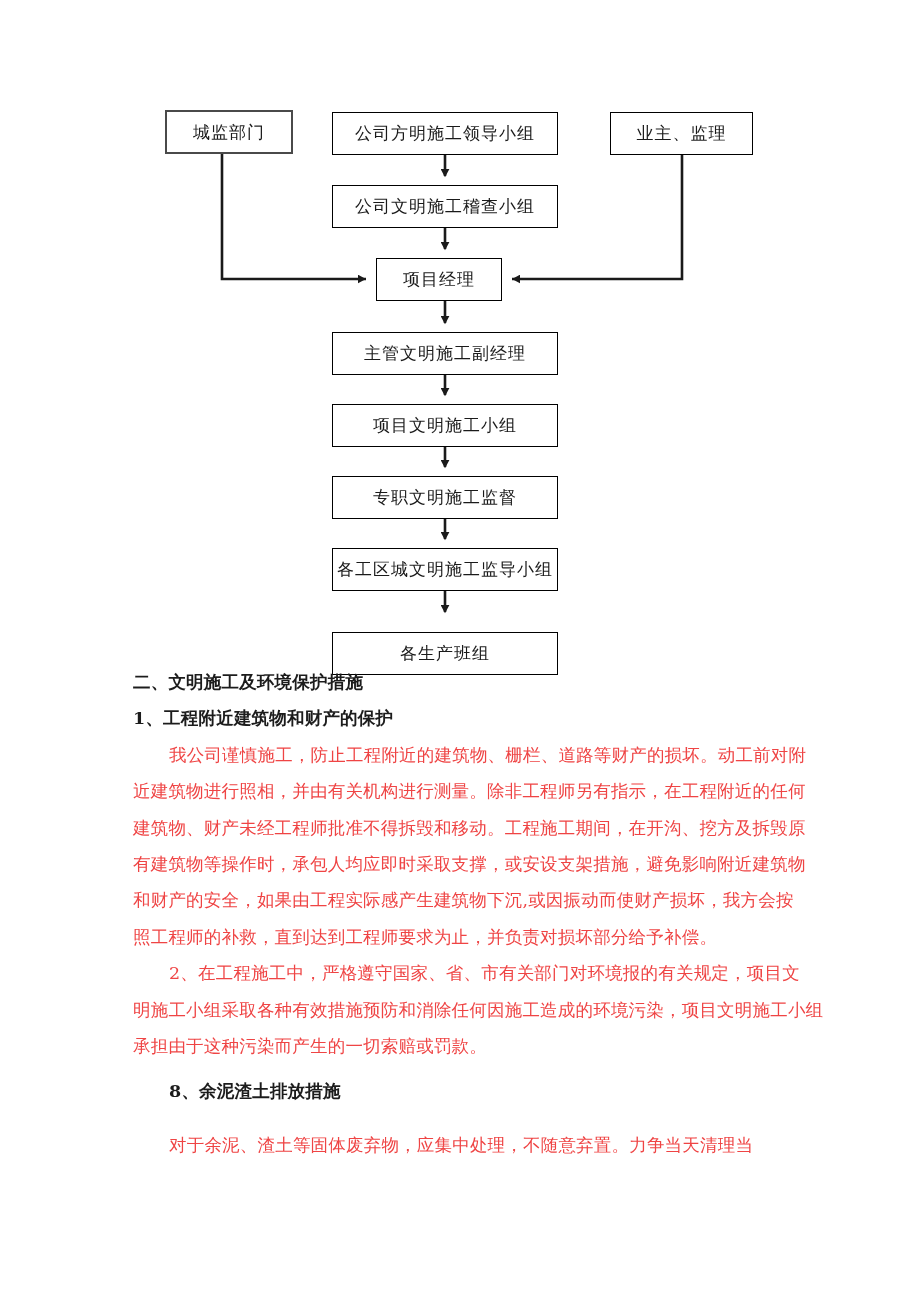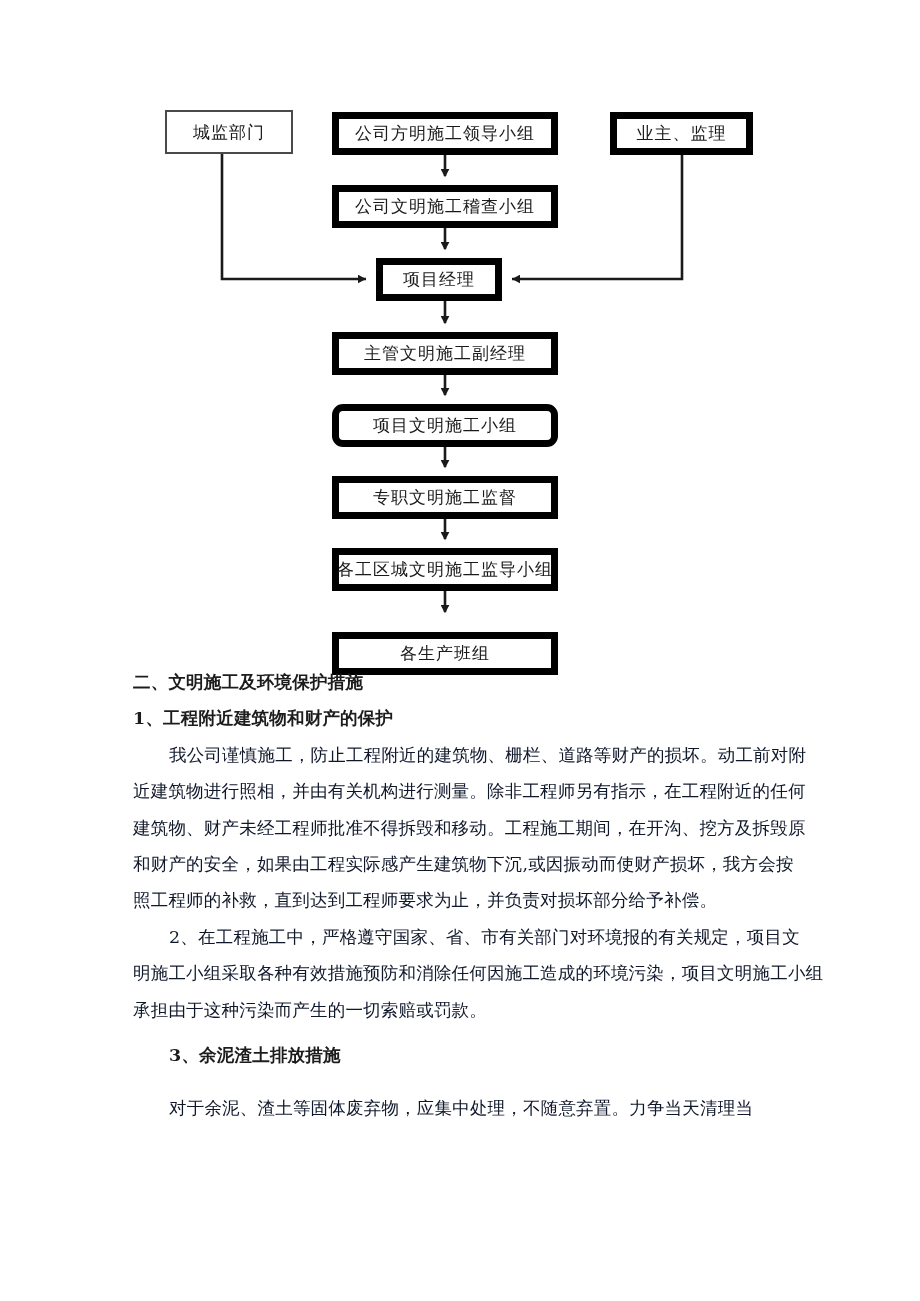--- a/index.html
+++ b/index.html
@@ -27,21 +27,21 @@
   #flowchart {
     position: absolute;
     left: 0;
     top: 0;
     width: 816px;
     height: 680px;
   }
   .fc-box {
     position: absolute;
     box-sizing: border-box;
-    border: 7px solid #000000;
+    border: 1px solid #000000;
     background: #ffffff;
     display: flex;
     align-items: center;
     justify-content: center;
     font-family: "DejaVu Serif", "Liberation Serif", serif;
     font-size: 17px;
     letter-spacing: 1px;
     color: #1a1a1a;
     white-space: nowrap;
   }
@@ -61,21 +61,21 @@
     position: absolute;
     left: 133px;
     top: 664px;
     width: 656px;
   }
   .line {
     font-size: 17.5px;
     line-height: 36.4px;
     letter-spacing: 0.2px;
     white-space: nowrap;
-    color: #0f172a;
+    color: #ef4444;
   }
   .heading {
     font-size: 17.5px;
     line-height: 36.4px;
     letter-spacing: 0.2px;
     white-space: nowrap;
     color: #1c1c1c;
     font-weight: bold;
   }
   .spacer-sm { height: 9px; }
@@ -128,45 +128,46 @@
     <div class="fc-box" style="left:332px; top:112px; width:226px; height:43px;">公司方明施工领导小组</div>
 
     <div class="fc-box" style="left:610px; top:112px; width:143px; height:43px;">业主、监理</div>
 
     <div class="fc-box" style="left:332px; top:185px; width:226px; height:43px;">公司文明施工稽查小组</div>
 
     <div class="fc-box" style="left:376px; top:258px; width:126px; height:43px;">项目经理</div>
 
     <div class="fc-box" style="left:332px; top:332px; width:226px; height:43px;">主管文明施工副经理</div>
 
-    <div class="fc-box" style="left:332px; top:404px; width:226px; height:43px;border-radius:11px;">项目文明施工小组</div>
+    <div class="fc-box" style="left:332px; top:404px; width:226px; height:43px;">项目文明施工小组</div>
 
     <div class="fc-box" style="left:332px; top:476px; width:226px; height:43px;text-align:center;">专职文明施工监督</div>
 
     <div class="fc-box" style="left:332px; top:548px; width:226px; height:43px;">各工区城文明施工监导小组</div>
 
     <div class="fc-box" style="left:332px; top:632px; width:226px; height:43px;">各生产班组</div>
   </div>
 
   <div id="doc-text">
 
     <div class="heading">二、文明施工及环境保护措施</div>
 
     <div class="heading">1、工程附近建筑物和财产的保护</div>
 
     <div class="line" style="text-indent:36px;">我公司谨慎施工，防止工程附近的建筑物、栅栏、道路等财产的损坏。动工前对附</div>
     <div class="line">近建筑物进行照相，并由有关机构进行测量。除非工程师另有指示，在工程附近的任何</div>
     <div class="line">建筑物、财产未经工程师批准不得拆毁和移动。工程施工期间，在开沟、挖方及拆毁原</div>
+    <div class="line">有建筑物等操作时，承包人均应即时采取支撑，或安设支架措施，避免影响附近建筑物</div>
     <div class="line">和财产的安全，如果由工程实际感产生建筑物下沉,或因振动而使财产损坏，我方会按</div>
     <div class="line">照工程师的补救，直到达到工程师要求为止，并负责对损坏部分给予补偿。</div>
 
     <div class="line" style="text-indent:36px;text-align:right;">2、在工程施工中，严格遵守国家、省、市有关部门对环境报的有关规定，项目文</div>
     <div class="line">明施工小组采取各种有效措施预防和消除任何因施工造成的环境污染，项目文明施工小组</div>
     <div class="line">承担由于这种污染而产生的一切索赔或罚款。</div>
 
     <div class="spacer-sm"></div>
-    <div class="heading" style="text-indent:36px;">3、余泥渣土排放措施</div>
+    <div class="heading" style="text-indent:36px;">8、余泥渣土排放措施</div>
 
     <div class="spacer-md"></div>
     <div class="line" style="text-indent:36px;">对于余泥、渣土等固体废弃物，应集中处理，不随意弃置。力争当天清理当</div>
   </div>
 
 </div>
 
 </body></html>

